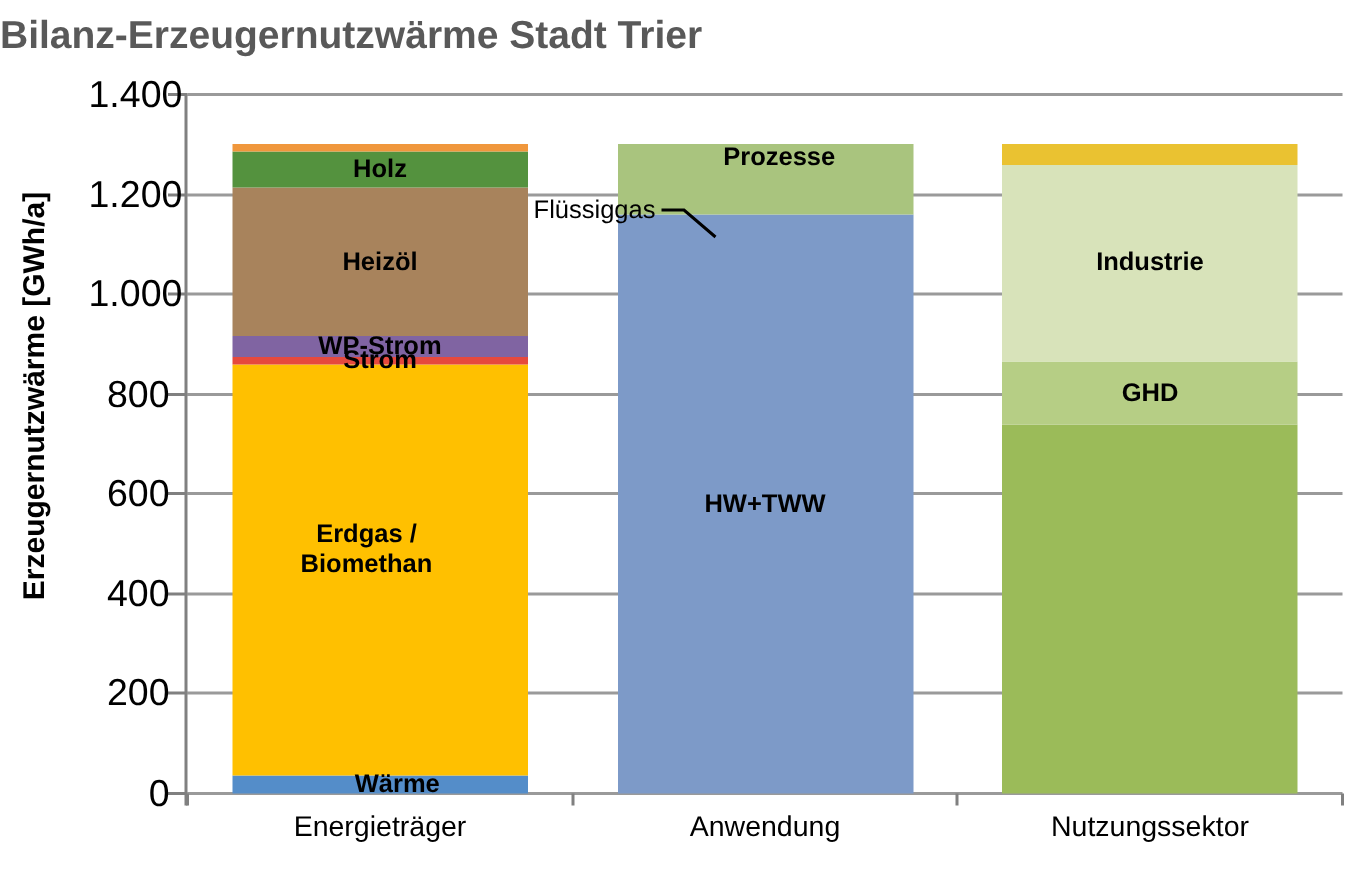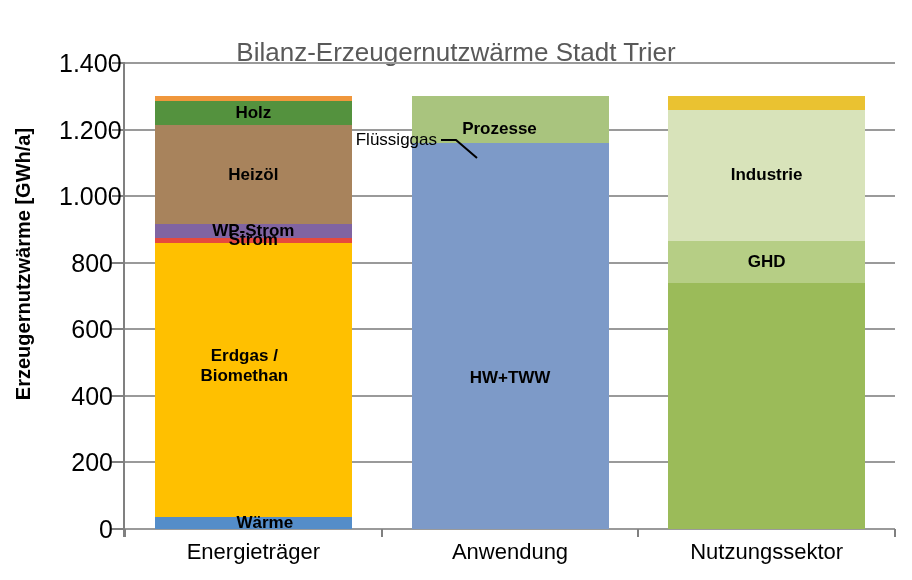--- a/index.html
+++ b/index.html
@@ -1,40 +1,40 @@
 <!DOCTYPE html>
 <html><head>
 <meta charset="utf-8">
 <style>
   html,body{margin:0;padding:0;background:#fff;}
   #chart{
     position:relative;width:912px;height:580px;background:#fff;overflow:hidden;
     font-family:"Liberation Sans",sans-serif;
   }
   .chart-title{
-    position:absolute;left:0;right:0;top:8px;text-align:center;
-    font-size:26px;font-weight:normal;color:#595959;margin-top:29px;
+    position:absolute;left:0;right:0;top:8px;text-align:left;
+    font-size:26px;font-weight:bold;color:#595959;
   }
   .y-title{
     position:absolute;left:12px;top:442px;width:356px;height:26px;
     text-align:center;font-size:20px;font-weight:bold;color:#000;
     transform:rotate(-90deg);transform-origin:0 0;white-space:nowrap;
   }
   #plot{position:absolute;left:125px;top:63px;width:770px;height:466px;}
   .gridline{position:absolute;left:0;width:770px;height:2px;background:#9a9a9a;z-index:0;}
   .axis-y{position:absolute;left:-2px;top:0;width:2px;height:474px;background:#808080;z-index:0;}
   .tick-left{position:absolute;left:-13px;width:13px;height:2px;background:#808080;}
   .tick-bottom{position:absolute;top:466px;width:2px;height:8px;background:#808080;}
   .tick-label{
     position:absolute;left:-66px;width:54px;text-align:right;
     font-size:25px;color:#000;line-height:20px;
   }
   .cat-label{
     position:absolute;top:478px;width:256px;text-align:center;
-    font-size:22px;color:#000;line-height:22px;
+    font-size:19px;color:#000;line-height:22px;
   }
   .seg{position:absolute;left:0;width:197px;}
   .seg-label{
     position:absolute;text-align:center;font-size:17px;font-weight:bold;
     color:#000;line-height:20px;z-index:2;white-space:nowrap;
   }
   .callout-label{
     position:absolute;left:190px;top:66px;width:122px;text-align:right;
     font-size:17px;font-weight:normal;color:#000;line-height:22px;z-index:3;
   }
@@ -105,25 +105,25 @@
       <div class="seg" style="left: 29.8333px; bottom: 304.564px; height: 99.8571px; background: rgb(168, 131, 92);"></div>
       <div class="seg-label" style="left: 29.8333px; width: 197px; top: 101.507px;">
         <div>Heizöl</div>
       </div>
       <div class="seg" style="left: 29.8333px; bottom: 404.421px; height: 23.3px; background: rgb(84, 146, 62);"></div>
       <div class="seg-label" style="left: 29.8333px; width: 197px; top: 39.9286px;">
         <div>Holz</div>
       </div>
       <div class="seg" style="left: 29.8333px; bottom: 427.721px; height: 4.99286px; background: rgb(240, 151, 60);"></div>
       <div class="seg" style="left: 286.5px; bottom: 0px; height: 386.114px; background: rgb(125, 154, 200);"></div>
-      <div class="seg-label" style="left: 286.5px; width: 197px; top: 262.943px; margin-top: 42px;">
+      <div class="seg-label" style="left: 286.5px; width: 197px; top: 262.943px;">
         <div>HW+TWW</div>
       </div>
       <div class="seg" style="left: 286.5px; bottom: 386.114px; height: 46.6px; background: rgb(169, 196, 126);"></div>
-      <div class="seg-label" style="left: 286.5px; width: 176px; top: 56px;">
+      <div class="seg-label" style="left: 286.5px; width: 176px; top: 32px; padding-left: 20px;">
         <div>Prozesse</div>
       </div>
       <div class="seg" style="left: 543.167px; bottom: 0px; height: 246.314px; background: rgb(155, 187, 89);"></div>
       <div class="seg" style="left: 543.167px; bottom: 246.314px; height: 41.6071px; background: rgb(182, 206, 133);"></div>
       <div class="seg-label" style="left: 543.167px; width: 197px; top: 188.882px;">
         <div>GHD</div>
       </div>
       <div class="seg" style="left: 543.167px; bottom: 287.921px; height: 131.479px; background: rgb(216, 227, 186);"></div>
       <div class="seg-label" style="left: 543.167px; width: 197px; top: 102.339px;">
         <div>Industrie</div>

